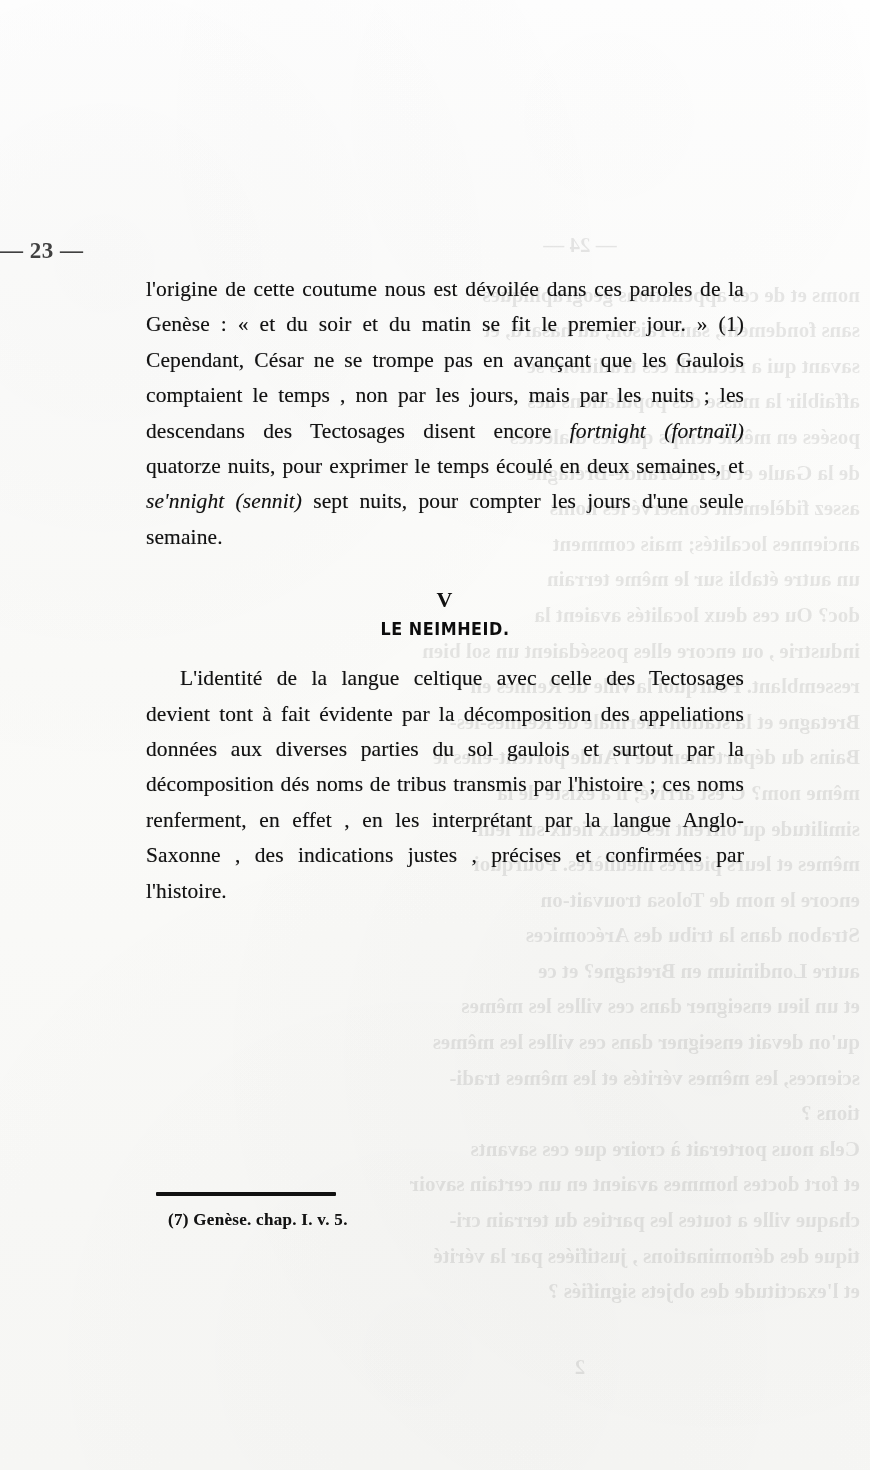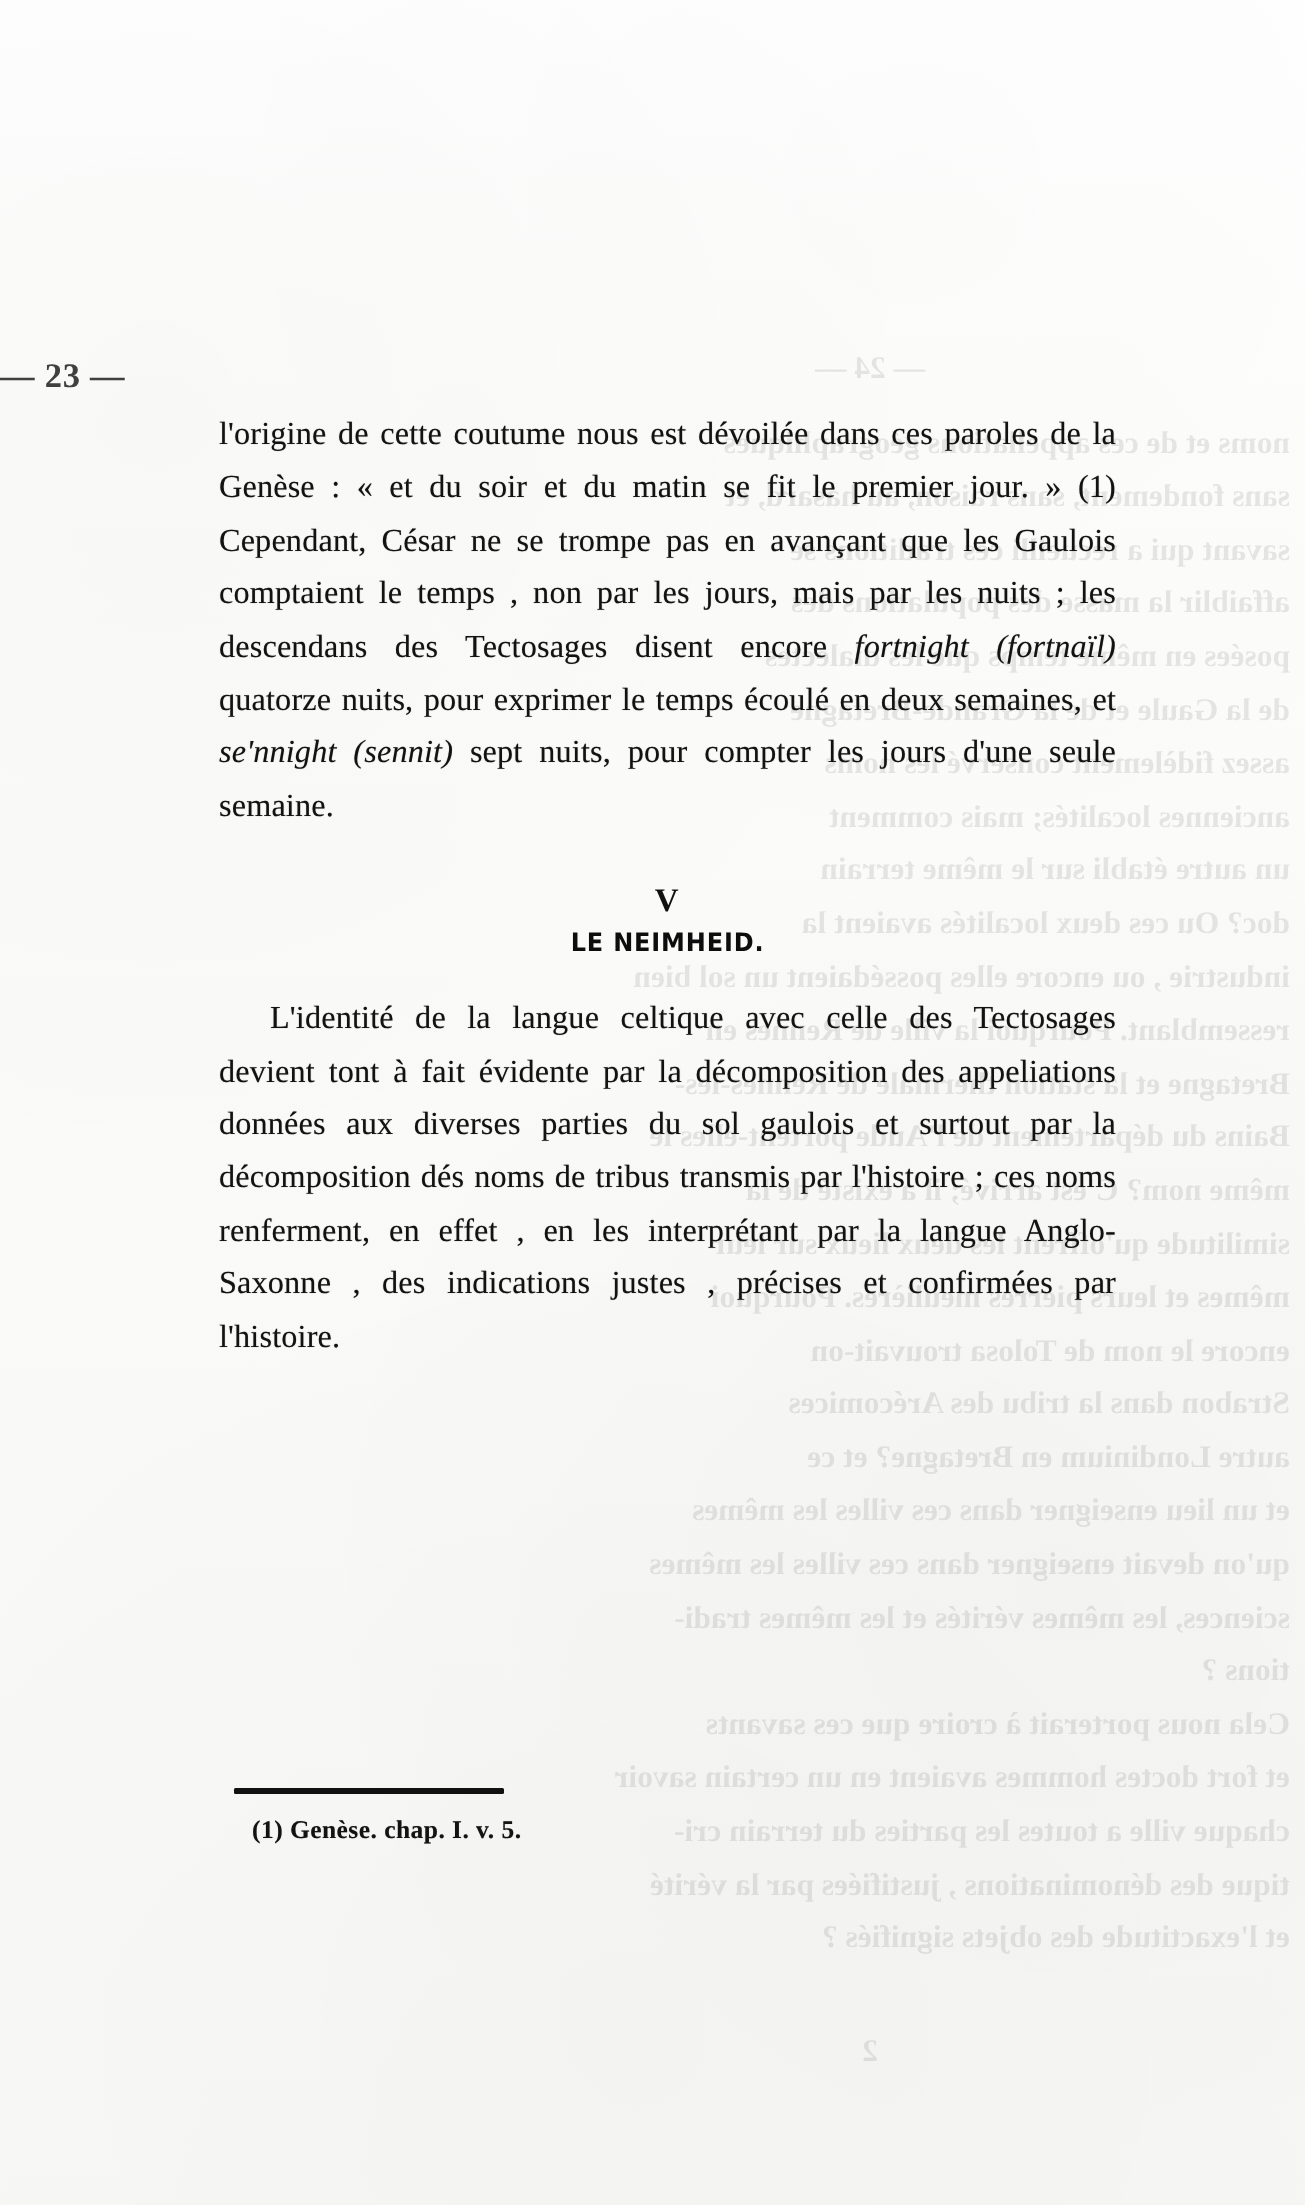--- a/index.html
+++ b/index.html
@@ -208,17 +208,17 @@
 
       <p class="body indent">L'identité de la langue celtique avec celle des Tectosages devient tont à fait évidente par la décomposition des appeliations données aux diverses parties du sol gaulois et surtout par la décomposition dés noms de tribus transmis par l'histoire ; ces noms renferment, en effet , en les interprétant par la langue Anglo-Saxonne , des indications justes , précises et confirmées par l'histoire.</p>
 
       <div class="gap"></div>
 
 
     </div>
 
     <div class="footnote-area">
       <div class="footnote-rule"></div>
-      <p class="footnote-text">(1) Genèse. chap. I. v. 5.</p>
+      <p class="footnote-text">(7) Genèse. chap. I. v. 5.</p>
     </div>
 
   </div>
 </div>
 
 </body></html>

